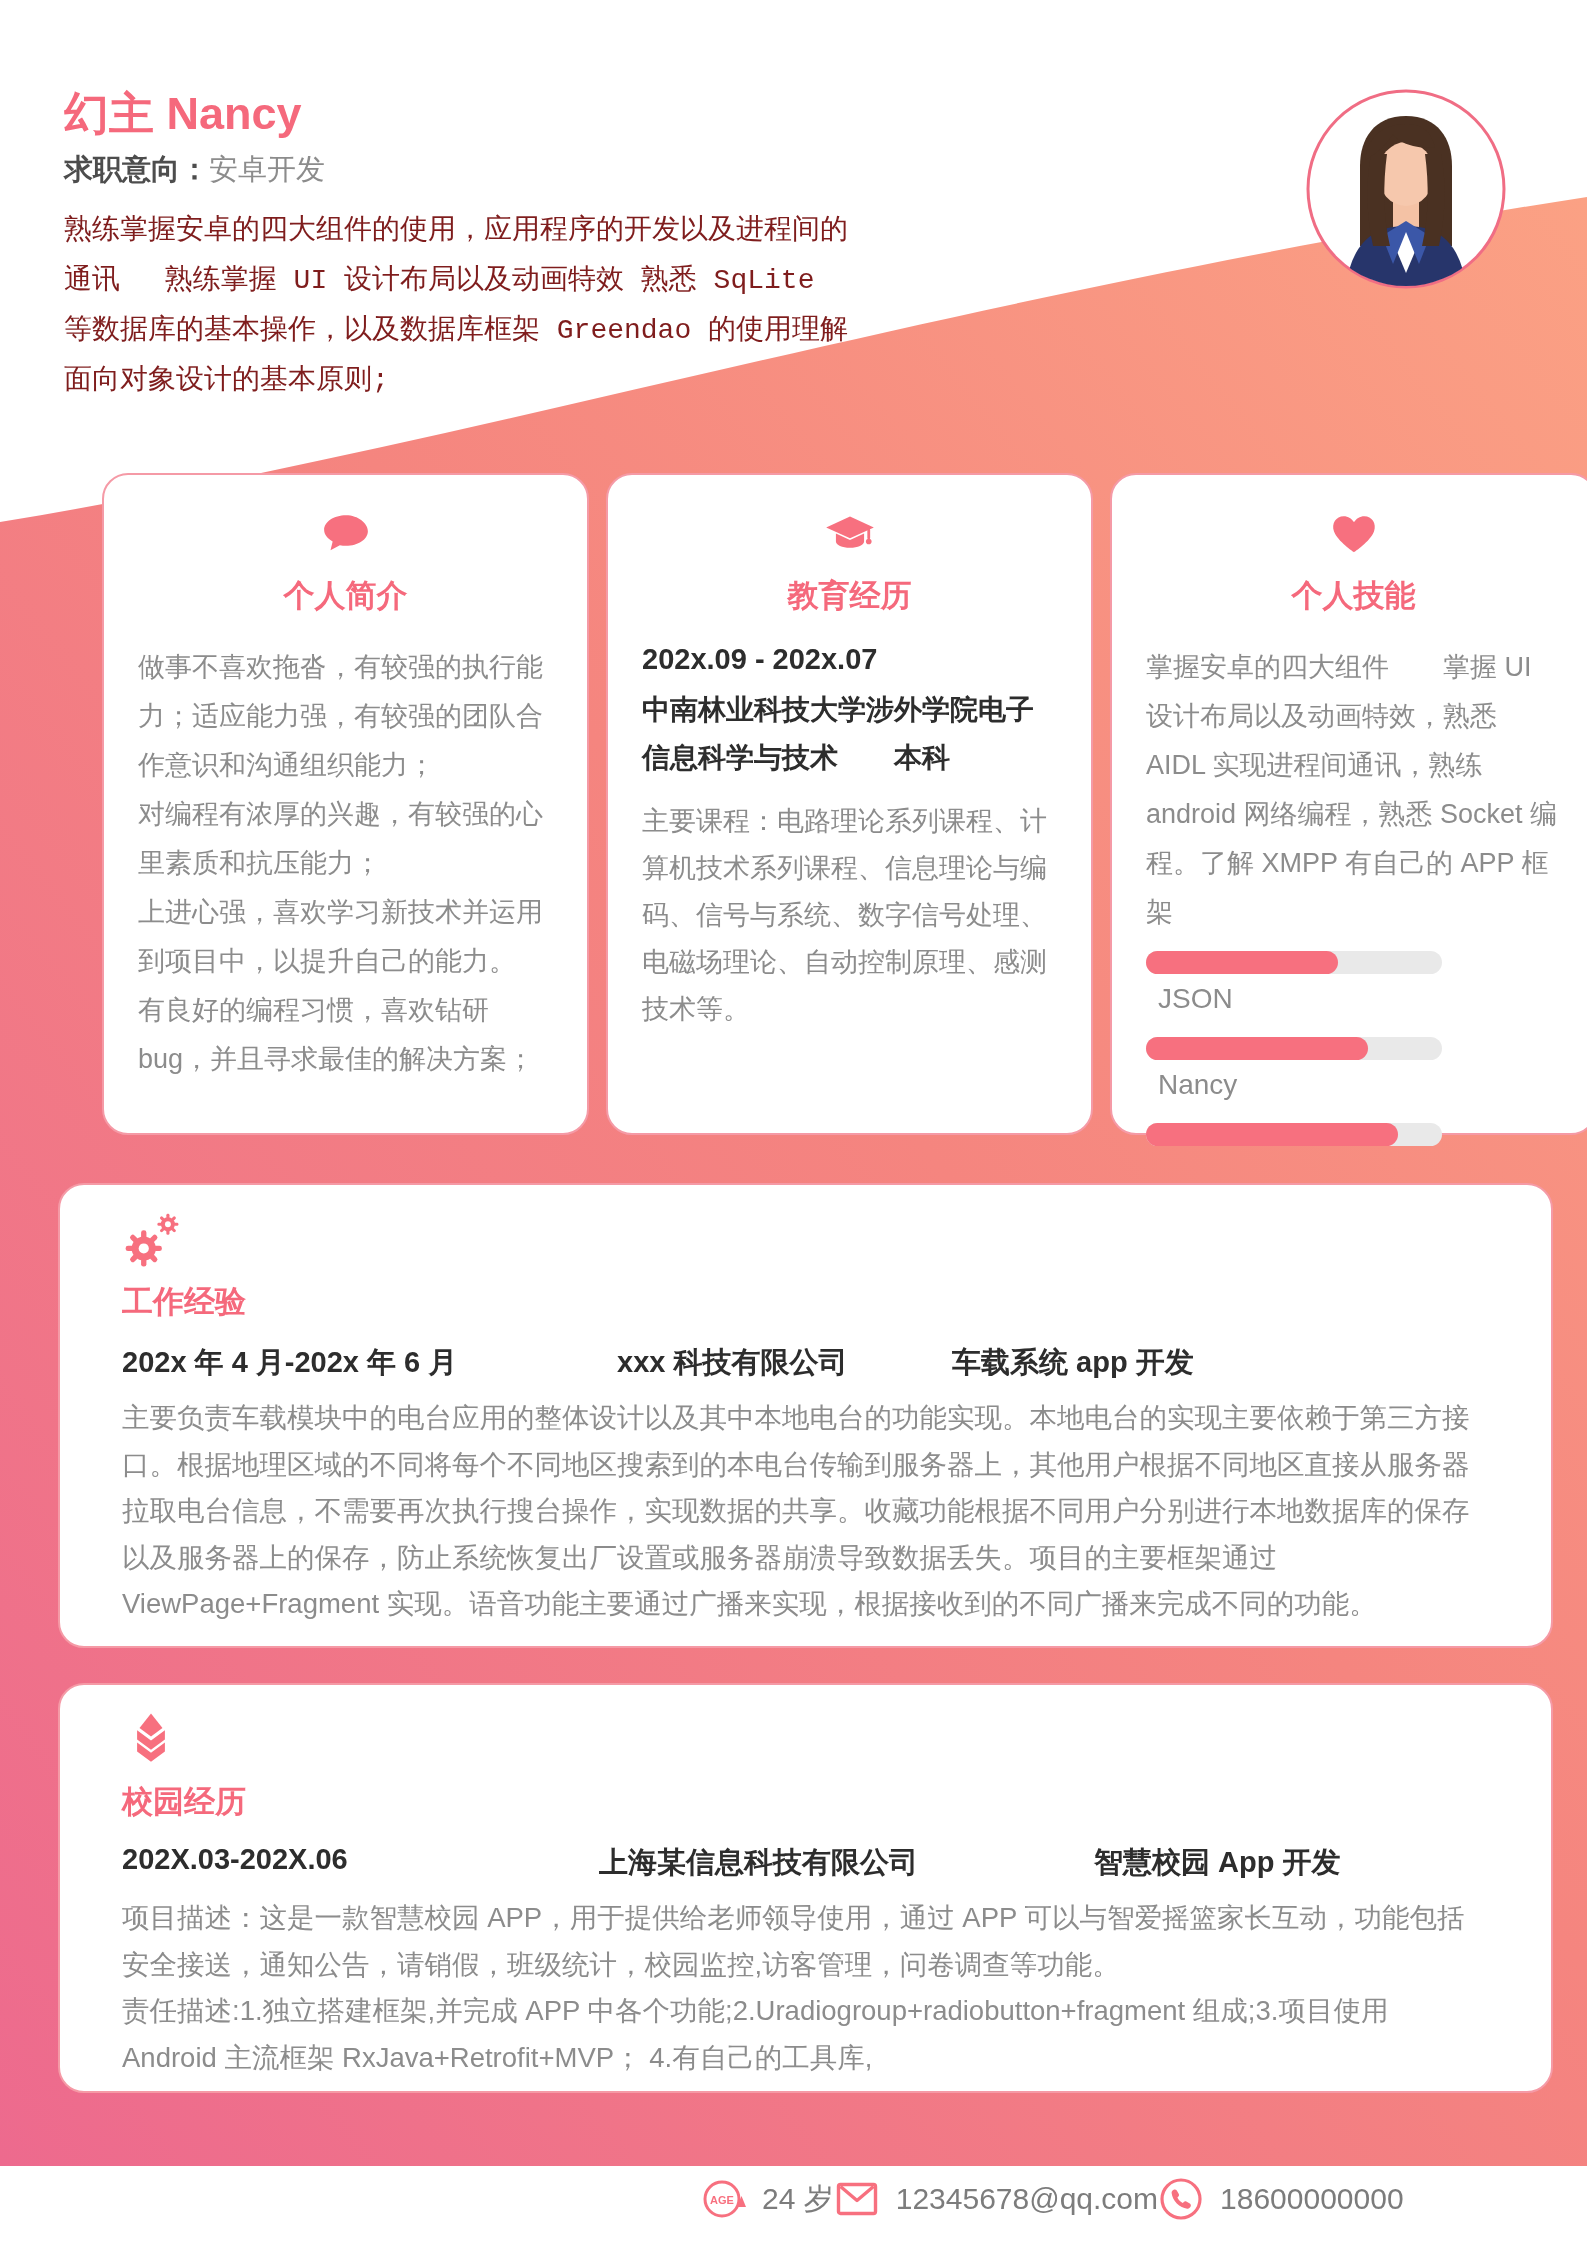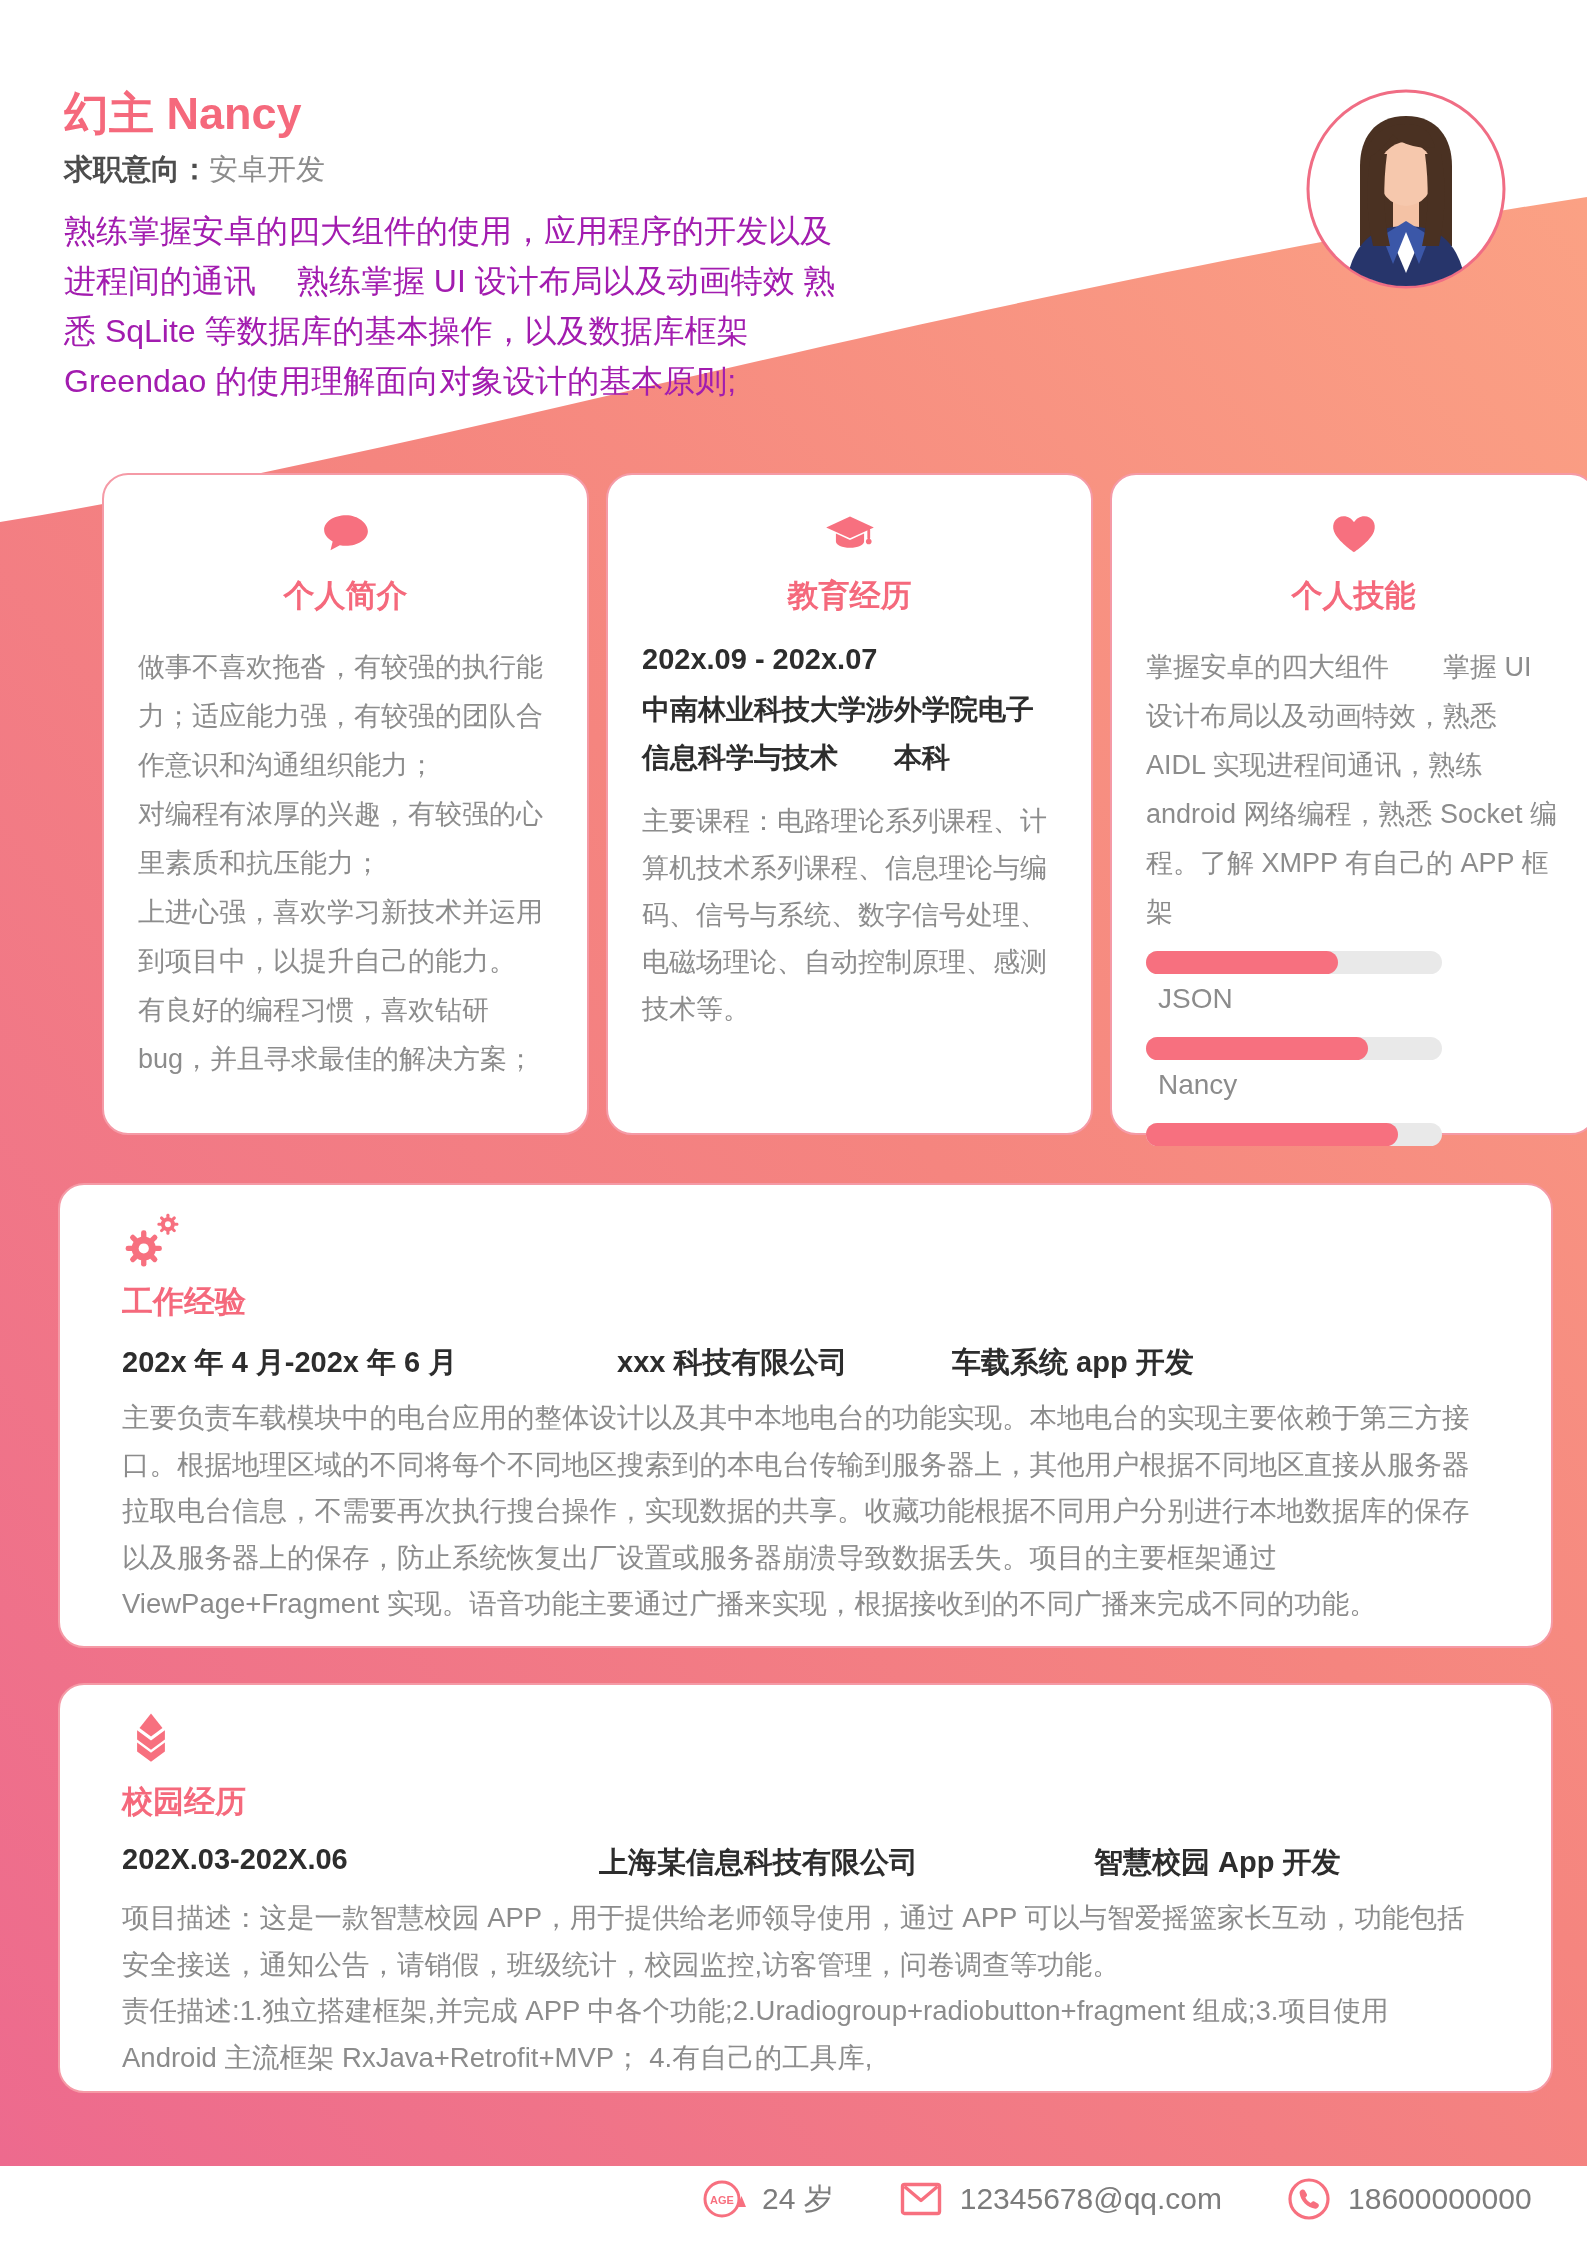--- a/index.html
+++ b/index.html
@@ -8,21 +8,21 @@
     position:relative; background:#ffffff; overflow:hidden;
     font-family:"Liberation Sans", "DejaVu Sans", sans-serif;
   }
   .bg-wave { position:absolute; left:0; top:0; z-index:0; }
 
   
   .name { position:absolute; left:64px; top:84px; font-size:45px; font-weight:bold; color:#f5697c; z-index:2; }
   .intent { position:absolute; left:64px; top:150px; font-size:29px; z-index:2; }
   .intent .lbl { font-weight:bold; color:#4d4d4d; }
   .intent .val { color:#8c8c8c; }
-  .summary { position:absolute; left:64px; top:206px; width:785px; font-size:32px; line-height:50px; color:#a21caf; z-index:2; }
+  .summary { position:absolute; left:64px; top:206px; width:785px; font-size:28px; line-height:50px; color:#7f1d1d; z-index:2;font-family:Liberation Mono, monospace; }
   .avatar { position:absolute; left:1305px; top:88px; width:202px; height:202px; z-index:3; }
 
   
   .cards-row { position:absolute; left:58px; top:473px; display:flex; gap:17px; z-index:2;padding-left:44px; }
   .card {
     width:487px; height:662px; background:#ffffff;
     border:2px solid #f59aa6; border-radius:26px; padding:0 34px; overflow:visible;
   }
   .card-icon { display:flex; justify-content:center; margin-top:34px; height:52px; }
   .card-title { text-align:center; color:#f5697c; font-weight:bold; font-size:31px; margin-top:14px; }
@@ -48,21 +48,21 @@
   .wide-icon { margin-top:26px; width:58px; height:58px; }
   .wide-title { color:#f5697c; font-weight:bold; font-size:31px; margin-top:8px; }
   .bold-line { position:relative; margin-top:20px; height:40px; font-weight:bold; font-size:29px; color:#2d2d2d; white-space:nowrap; }
   .work .bold-line .c2 { position:absolute; left:495px; }
   .work .bold-line .c3 { position:absolute; left:830px; }
   .campus .bold-line .c2 { position:absolute; left:477px; }
   .campus .bold-line .c3 { position:absolute; left:972px; }
   .wide-desc { margin-top:12px; font-size:27.5px; line-height:46.5px; color:#8c8c8c; }
 
   
-  .footer { position:absolute; left:700px; top:2176px; display:flex; align-items:flex-end; gap:64px; z-index:2; }
+  .footer { position:absolute; left:700px; top:2176px; display:flex; align-items:flex-end; z-index:2; }
   .f-item { display:flex; align-items:center; gap:16px; font-size:30px; color:#7c7c7c; }
 </style>
 </head>
 <body>
 
 <svg class="bg-wave" width="1587" height="2245" viewBox="0 0 1587 2245">
   <defs>
     <linearGradient id="bgGrad" x1="0%" y1="100%" x2="100%" y2="0%">
       <stop offset="0" stop-color="#ed6a8e"></stop>
       <stop offset="0.55" stop-color="#f5857f"></stop>

